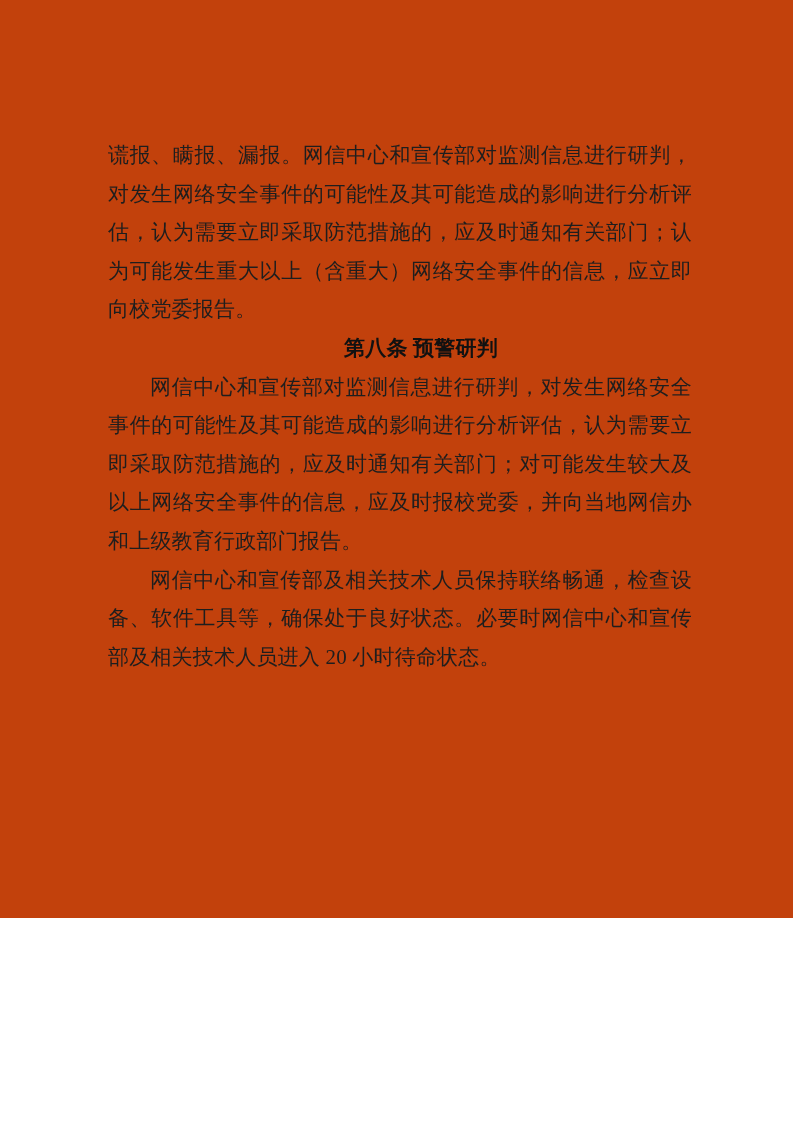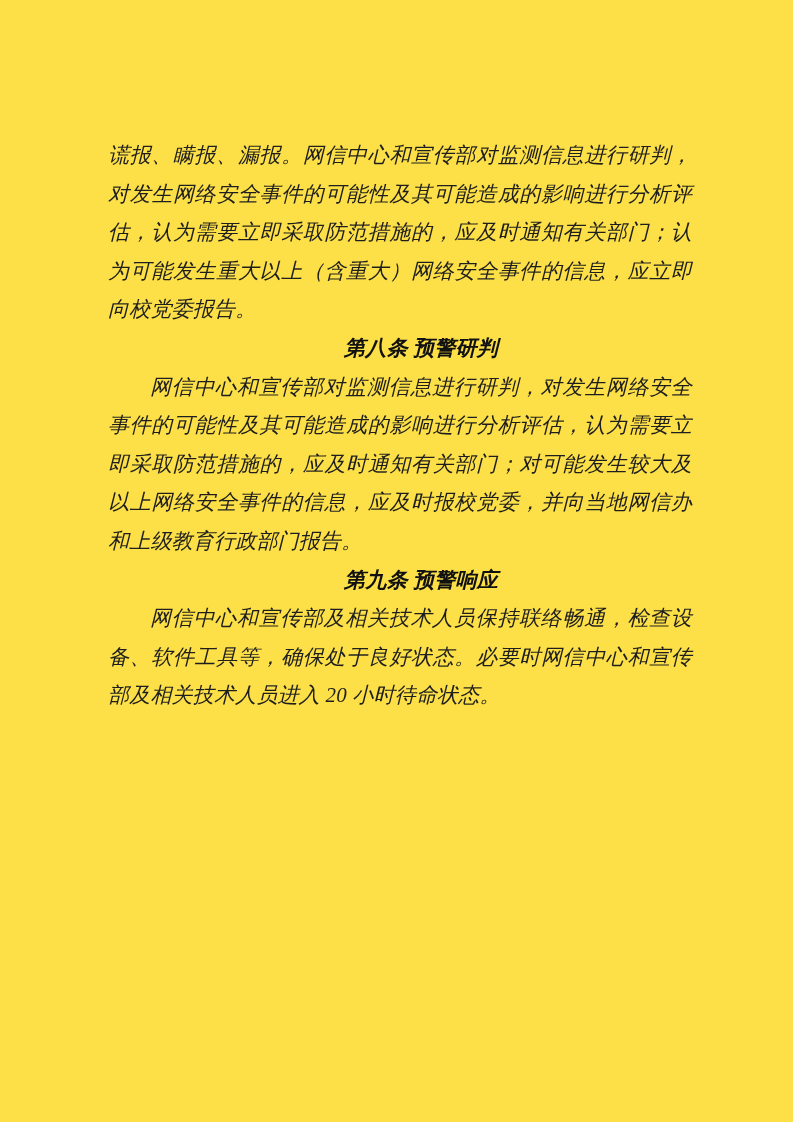--- a/index.html
+++ b/index.html
@@ -11,23 +11,22 @@
     height: 1122px;
     position: relative;
     background: #ffffff;
     overflow: hidden;
     font-family: "Liberation Serif", "DejaVu Serif", serif;
   }
   .page {
     position: absolute;
     left: 0; top: 0;
     width: 793px;
-    height: 1122px;
-    background: #fde047;
-    font-style: italic;
+    height: 918px;
+    background: #c2410c;
   }
   .text-area {
     position: absolute;
     left: 108px;
     top: 136px;
     width: 584px;
     color: #1e1e1e;
   }
   .text-area p {
     margin: 0;
@@ -56,16 +55,15 @@
   }
 </style>
 </head>
 <body>
 
 <div class="page">
   <div class="text-area">
     <p class="body-continued">谎报、瞒报、漏报。网信中心和宣传部对监测信息进行研判，对发生网络安全事件的可能性及其可能造成的影响进行分析评估，认为需要立即采取防范措施的，应及时通知有关部门；认为可能发生重大以上（含重大）网络安全事件的信息，应立即向校党委报告。</p>
     <p class="article-heading">第八条 预警研判</p>
     <p class="body-indent">网信中心和宣传部对监测信息进行研判，对发生网络安全事件的可能性及其可能造成的影响进行分析评估，认为需要立即采取防范措施的，应及时通知有关部门；对可能发生较大及以上网络安全事件的信息，应及时报校党委，并向当地网信办和上级教育行政部门报告。</p>
-    <p class="article-heading">第九条 预警响应</p>
     <p class="body-indent">网信中心和宣传部及相关技术人员保持联络畅通，检查设备、软件工具等，确保处于良好状态。必要时网信中心和宣传部及相关技术人员进入 20 小时待命状态。</p>
   </div>
 </div>
 
 </body></html>

